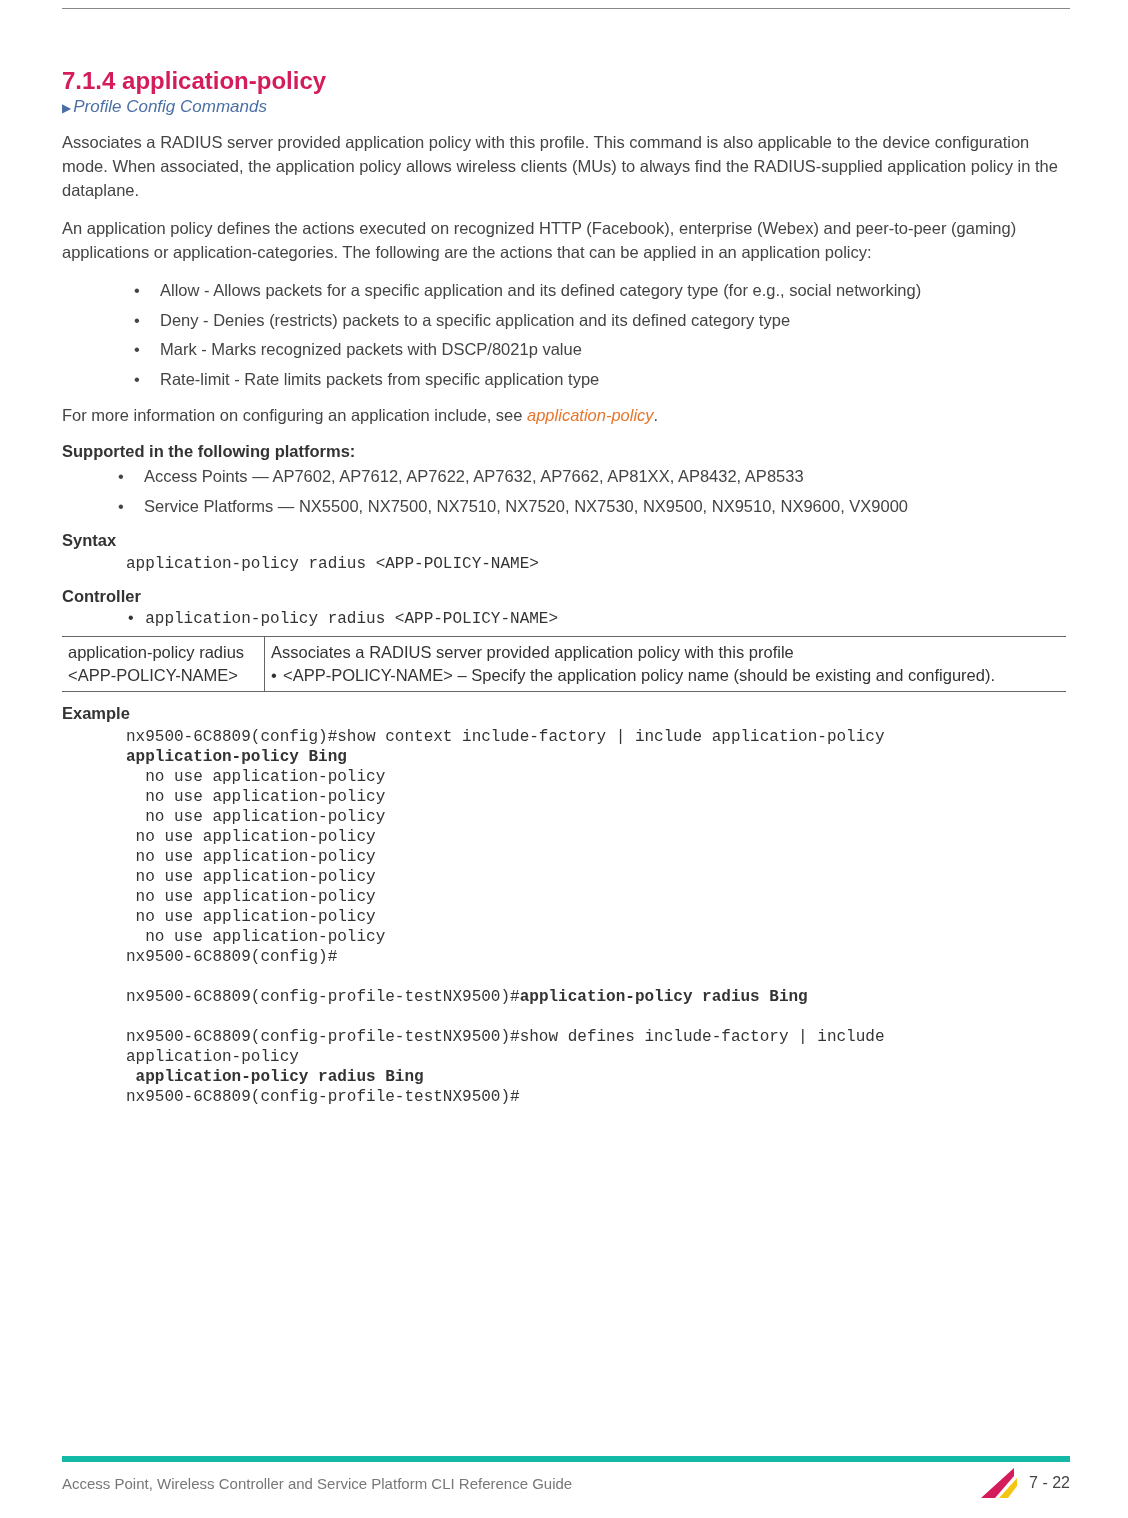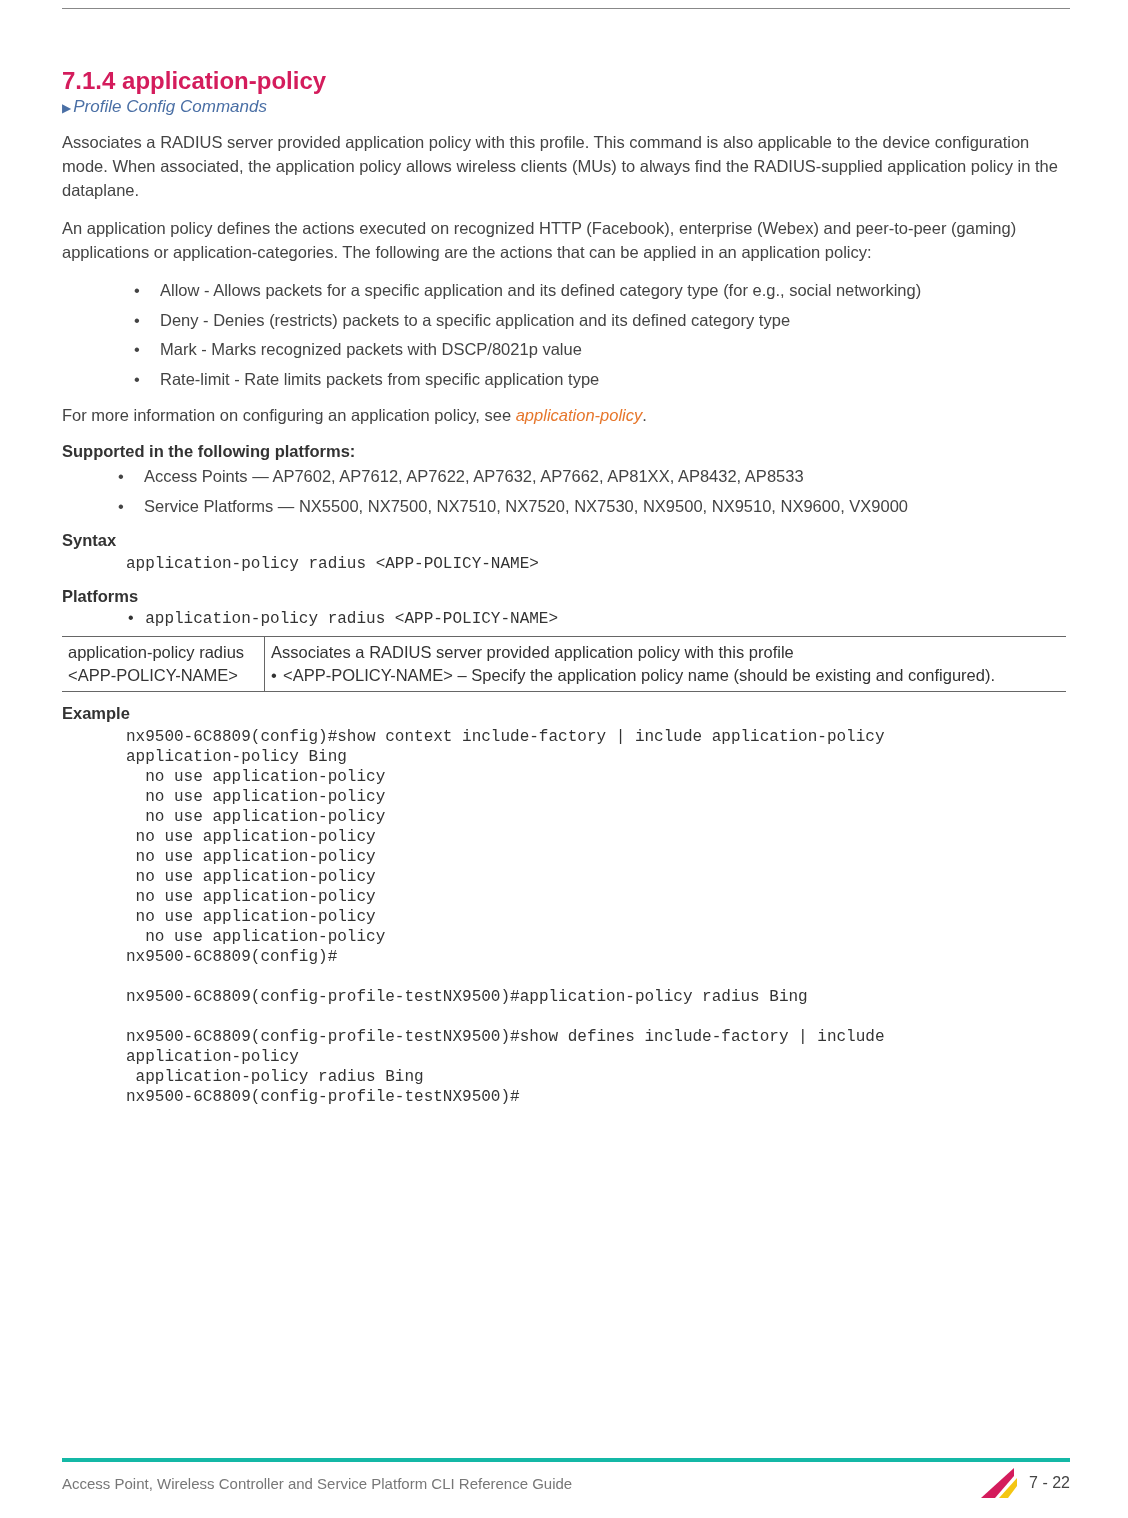--- a/index.html
+++ b/index.html
@@ -124,29 +124,29 @@
   }
   .example-block {
     font-family: "Consolas", "Menlo", "Courier New", monospace;
     font-size: 16px;
     white-space: pre;
     color: #333;
     margin-left: 64px;
     line-height: 1.25;
   }
   .example-block .bold {
-    font-weight: 400;
+    font-weight: 700;
     text-align: right;
   }
   .footer {
     position: absolute;
     bottom: 28px;
     left: 62px;
     right: 58px;
-    border-top: 4px solid #14b8a6;
+    border-top: 6px solid #14b8a6;
     padding-top: 6px;
     font-size: 15px;
     color: #777;
     display: flex;
     justify-content: space-between;
     align-items: center;
   }
   .footer-right {
     display: flex;
     align-items: center;
@@ -183,33 +183,33 @@
   <p>An application policy defines the actions executed on recognized HTTP (Facebook), enterprise (Webex) and peer-to-peer (gaming) applications or application-categories. The following are the actions that can be applied in an application policy:</p>
 
   <ul class="bulleted">
     <li>Allow - Allows packets for a specific application and its defined category type (for e.g., social networking)</li>
     <li>Deny - Denies (restricts) packets to a specific application and its defined category type</li>
     <li>Mark - Marks recognized packets with DSCP/8021p value</li>
     <li>Rate-limit - Rate limits packets from specific application type</li>
   </ul>
 
   <p>
-    <span>For more information on configuring an application policy, see </span><span class="inline-link">application-policy</span><span>.</span>
+    <span>For more information on configuring an application include, see </span><span class="inline-link">application-policy</span><span>.</span>
   </p>
 
   <div class="subhead">Supported in the following platforms:</div>
   <ul class="bulleted" style="padding-left:56px;">
     <li>Access Points — AP7602, AP7612, AP7622, AP7632, AP7662, AP81XX, AP8432, AP8533</li>
     <li>Service Platforms — NX5500, NX7500, NX7510, NX7520, NX7530, NX9500, NX9510, NX9600, VX9000</li>
   </ul>
 
   <div class="subhead">Syntax</div>
   <span class="mono">application-policy radius &lt;APP-POLICY-NAME&gt;</span>
 
-  <div class="subhead">Platforms</div>
+  <div class="subhead">Controller</div>
   <div class="param-bullets">• application-policy radius &lt;APP-POLICY-NAME&gt;</div>
 
   <table class="param-table">
     <tbody>
         <tr>
       <td class="left">application-policy radius &lt;APP-POLICY-NAME&gt;</td>
       <td>
         <div>Associates a RADIUS server provided application policy with this profile</div>
         <div class="param-sub">&lt;APP-POLICY-NAME&gt; – Specify the application policy name (should be existing and configured).</div>
       </td>

